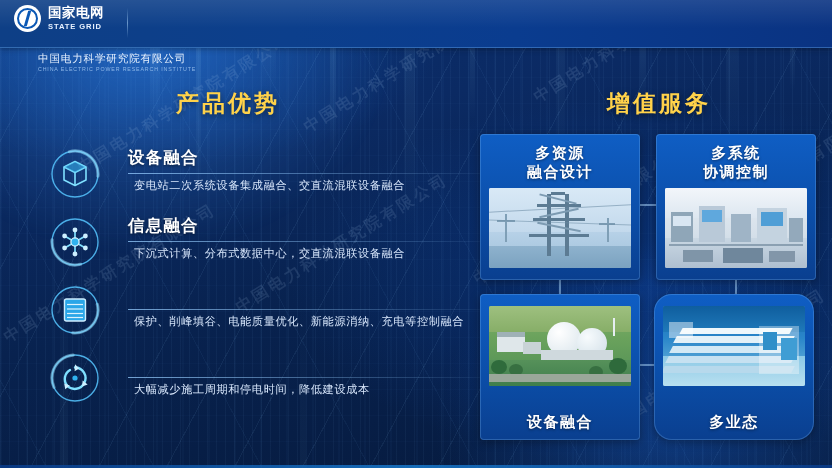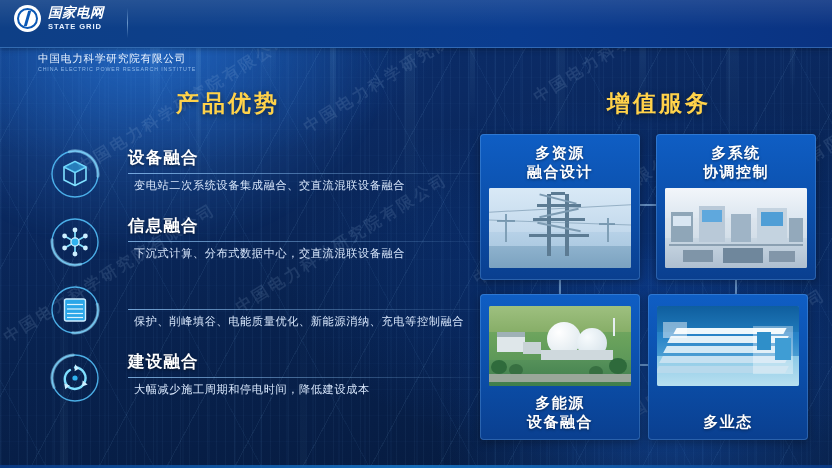--- a/index.html
+++ b/index.html
@@ -106,21 +106,21 @@
   }
   .sg-mark:after {
     content: "";
     position: absolute; left: 50%; top: 6px; bottom: 6px;
     width: 2.6px; margin-left: -1.3px;
     background: #0b58b5;
     transform: skewX(-16deg);
   }
   .sg-names { display: flex; flex-direction: column; line-height: 1.05; }
   .sg-cn {
-    color: #ffffff; font-size: 13.5px; font-weight: bold; letter-spacing: .5px; font-style: italic;
+    color: #ffffff; font-size: 13.5px; font-weight: bold; letter-spacing: .5px;
   }
   .sg-en {
     color: #e7f1ff; font-size: 7.6px; font-weight: bold; letter-spacing: .9px; margin-top: 2px;
   }
   .company {
     position: absolute; left: 38px; top: 52px;
     line-height: 1.15;
   }
   .company-cn {
     color: #e9f3ff; font-size: 10.6px; letter-spacing: .8px;
@@ -198,21 +198,21 @@
     position: absolute;
     width: 160px; height: 146px;
     border-radius: 4px;
     background: linear-gradient(180deg, #0f5ec4 0%, #0b4ea9 55%, #0a3f8f 100%);
     box-shadow: 0 2px 10px rgba(0,0,0,0.35), inset 0 0 0 1px rgba(140,200,255,0.25);
     overflow: hidden;
   }
   #card-0 { left: 0;    top: 0; }
   #card-1 { left: 176px; top: 0; }
   #card-2 { left: 0;    top: 160px; }
-  #card-3 { left: 168px; top: 160px; }
+  #card-3 { left: 174px; top: 160px; border-radius: 18px; }
 
   .card-label {
     position: absolute; left: 0; width: 100%;
     text-align: center;
     color: #ffffff; font-size: 15px; font-weight: bold; letter-spacing: 1.5px;
     line-height: 1.28;
     text-shadow: 0 1px 3px rgba(0,0,0,.45);
   }
   .label-top { top: 9px; }
   .label-bottom { bottom: 9px; }
@@ -393,21 +393,20 @@
             <path d="M17 32.5 A10.5 10.5 0 0 1 20 17"></path>
           </g>
           <g fill="#cdefff">
             <polygon points="25,11.2 29.2,15.6 24.6,18.2"></polygon>
             <polygon points="37.6,31.4 32.2,33.4 32.6,27.5"></polygon>
             <polygon points="15.2,36.2 14.2,30.6 19.8,32.4"></polygon>
           </g>
           <circle cx="25" cy="25" r="2.6" fill="#2fb2ef"></circle>
         </svg>
       </div>
-      <div class="f-head">建设融合</div>
       <div class="f-rule"></div>
       <div class="f-desc">大幅减少施工周期和停电时间，降低建设成本</div>
     </div>
   </div>
 
   <div class="cards">
 
     <div class="link" style="left:160px; top:70px; width:16px; height:2px;"></div>
     <div class="link" style="left:160px; top:230px; width:16px; height:2px;"></div>
     <div class="link" style="left:79px; top:146px; width:2px; height:14px;"></div>
@@ -486,21 +485,20 @@
           <div class="sh" style="left:2px;top:54px;width:16px;height:14px;border-radius:50%;background:#2f6b3c;"></div>
           <div class="sh" style="left:20px;top:58px;width:14px;height:12px;border-radius:50%;background:#376f41;"></div>
           <div class="sh" style="left:120px;top:52px;width:18px;height:16px;border-radius:50%;background:#2e6a3b;"></div>
           <div class="sh" style="left:100px;top:60px;width:14px;height:12px;border-radius:50%;background:#376f41;"></div>
 
           <div class="sh" style="left:0;top:68px;width:142px;height:8px;background:#9aa79a;"></div>
           <div class="sh" style="left:124px;top:12px;width:2px;height:18px;background:#e6eef2;"></div>
         </div>
       </div>
       <div class="card-label label-bottom">
-        <div>多能源</div>
         <div>设备融合</div>
       </div>
     </div>
 
     <div class="card" id="card-3">
       <div class="card-photo photo-bottom">
         <div class="ph-hall">
           <div class="sh" style="left:0;top:0;width:100%;height:26px;background:linear-gradient(180deg,#0f5e9e,#1f79ba);"></div>
           <div class="sh" style="left:0;bottom:0;width:100%;height:30px;background:linear-gradient(180deg,#8cc9e6,#b9e0f0);"></div>
 

